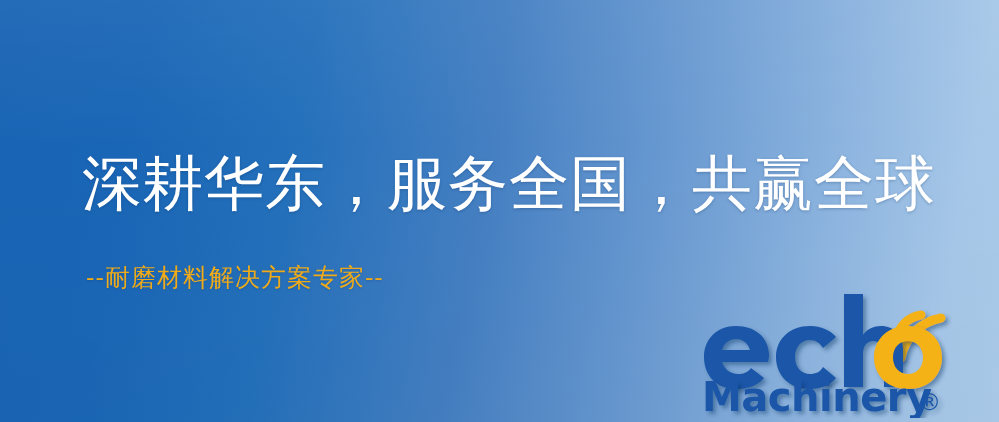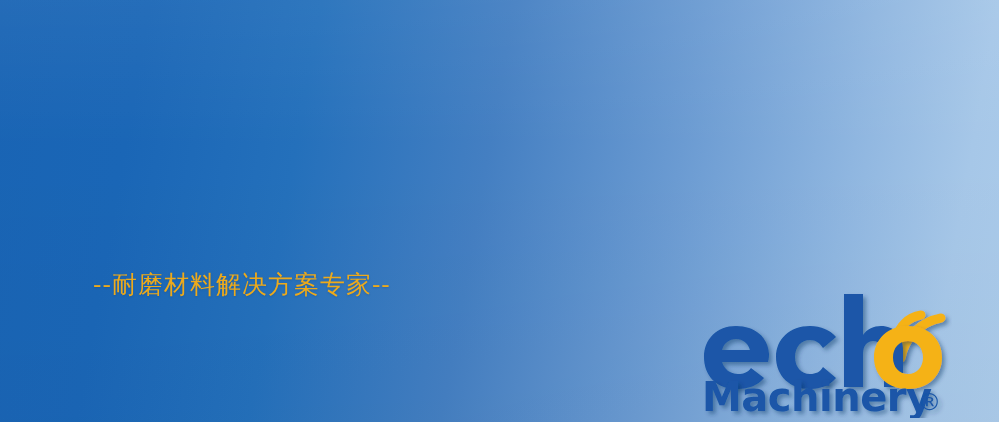--- a/index.html
+++ b/index.html
@@ -52,21 +52,21 @@
     white-space: nowrap;
     text-shadow: 0 1px 3px rgba(12, 50, 100, 0.30);
     z-index: 3;
   }
 
   
   .subtitle {
     position: absolute;
     left: 86px;
     top: 265px;
-    margin: 7px;
+    margin: 0;
     font-family: "DejaVu Serif", "Liberation Serif", serif;
     font-size: 25px;
     line-height: 1;
     font-weight: 400;
     color: #edaa1b;
     letter-spacing: 1px;
     white-space: nowrap;
     text-shadow: 0 1px 2px rgba(20, 60, 110, 0.25);
     z-index: 3;
   }
@@ -80,20 +80,21 @@
     height: 126px;
     z-index: 4;
   }
   #logo svg { display: block; width: 100%; height: 100%; }
 </style>
 </head>
 <body>
 
 <div id="banner">
 
+  <h1 class="headline">深耕华东，服务全国，共赢全球</h1>
 
   <p class="subtitle">--耐磨材料解决方案专家--</p>
 
   <div id="logo">
     <svg viewBox="0 0 252 126" xmlns="http://www.w3.org/2000/svg" aria-label="echo Machinery">
       <defs>
         <filter id="dropsh" x="-25%" y="-25%" width="160%" height="160%">
           <feDropShadow dx="3" dy="3" stdDeviation="2.2" flood-color="#0b2f5e" flood-opacity="0.42"></feDropShadow>
         </filter>
       </defs>

